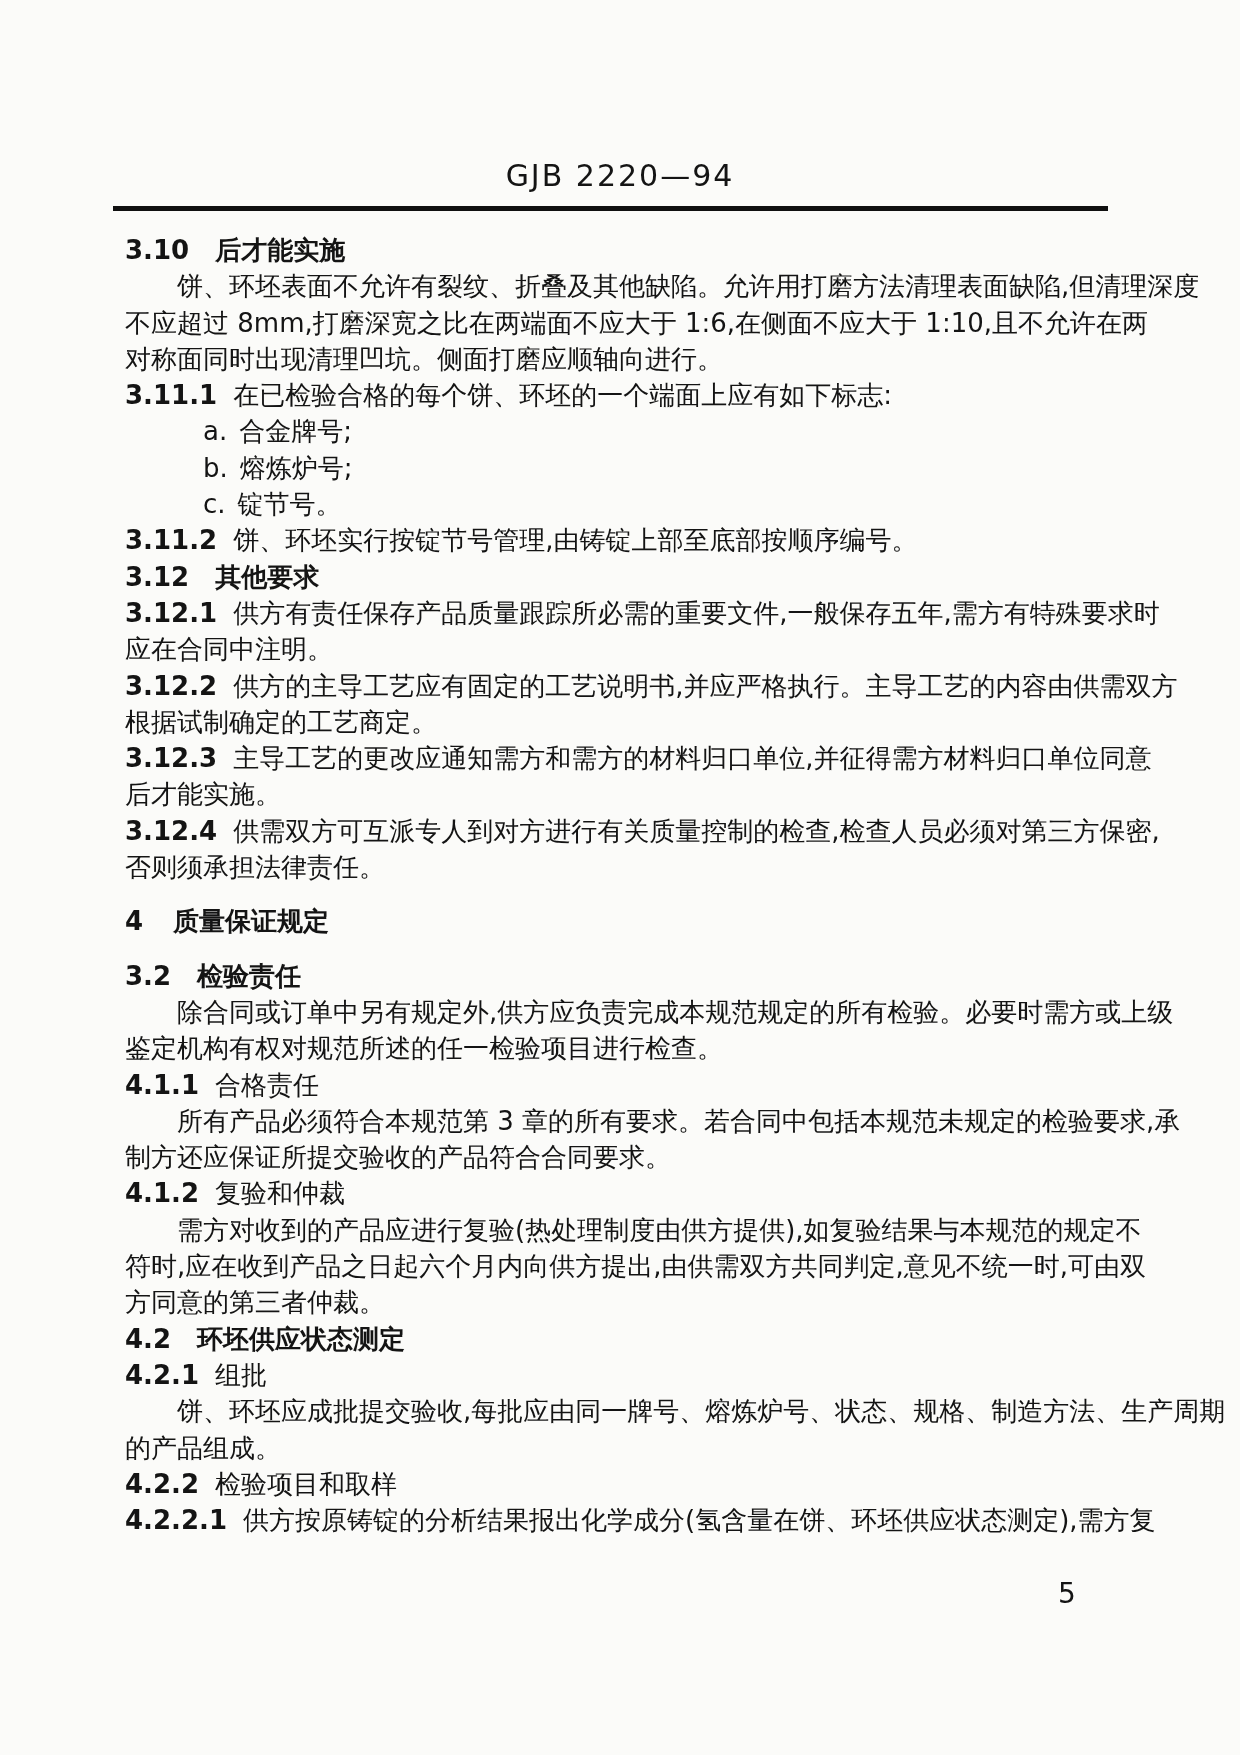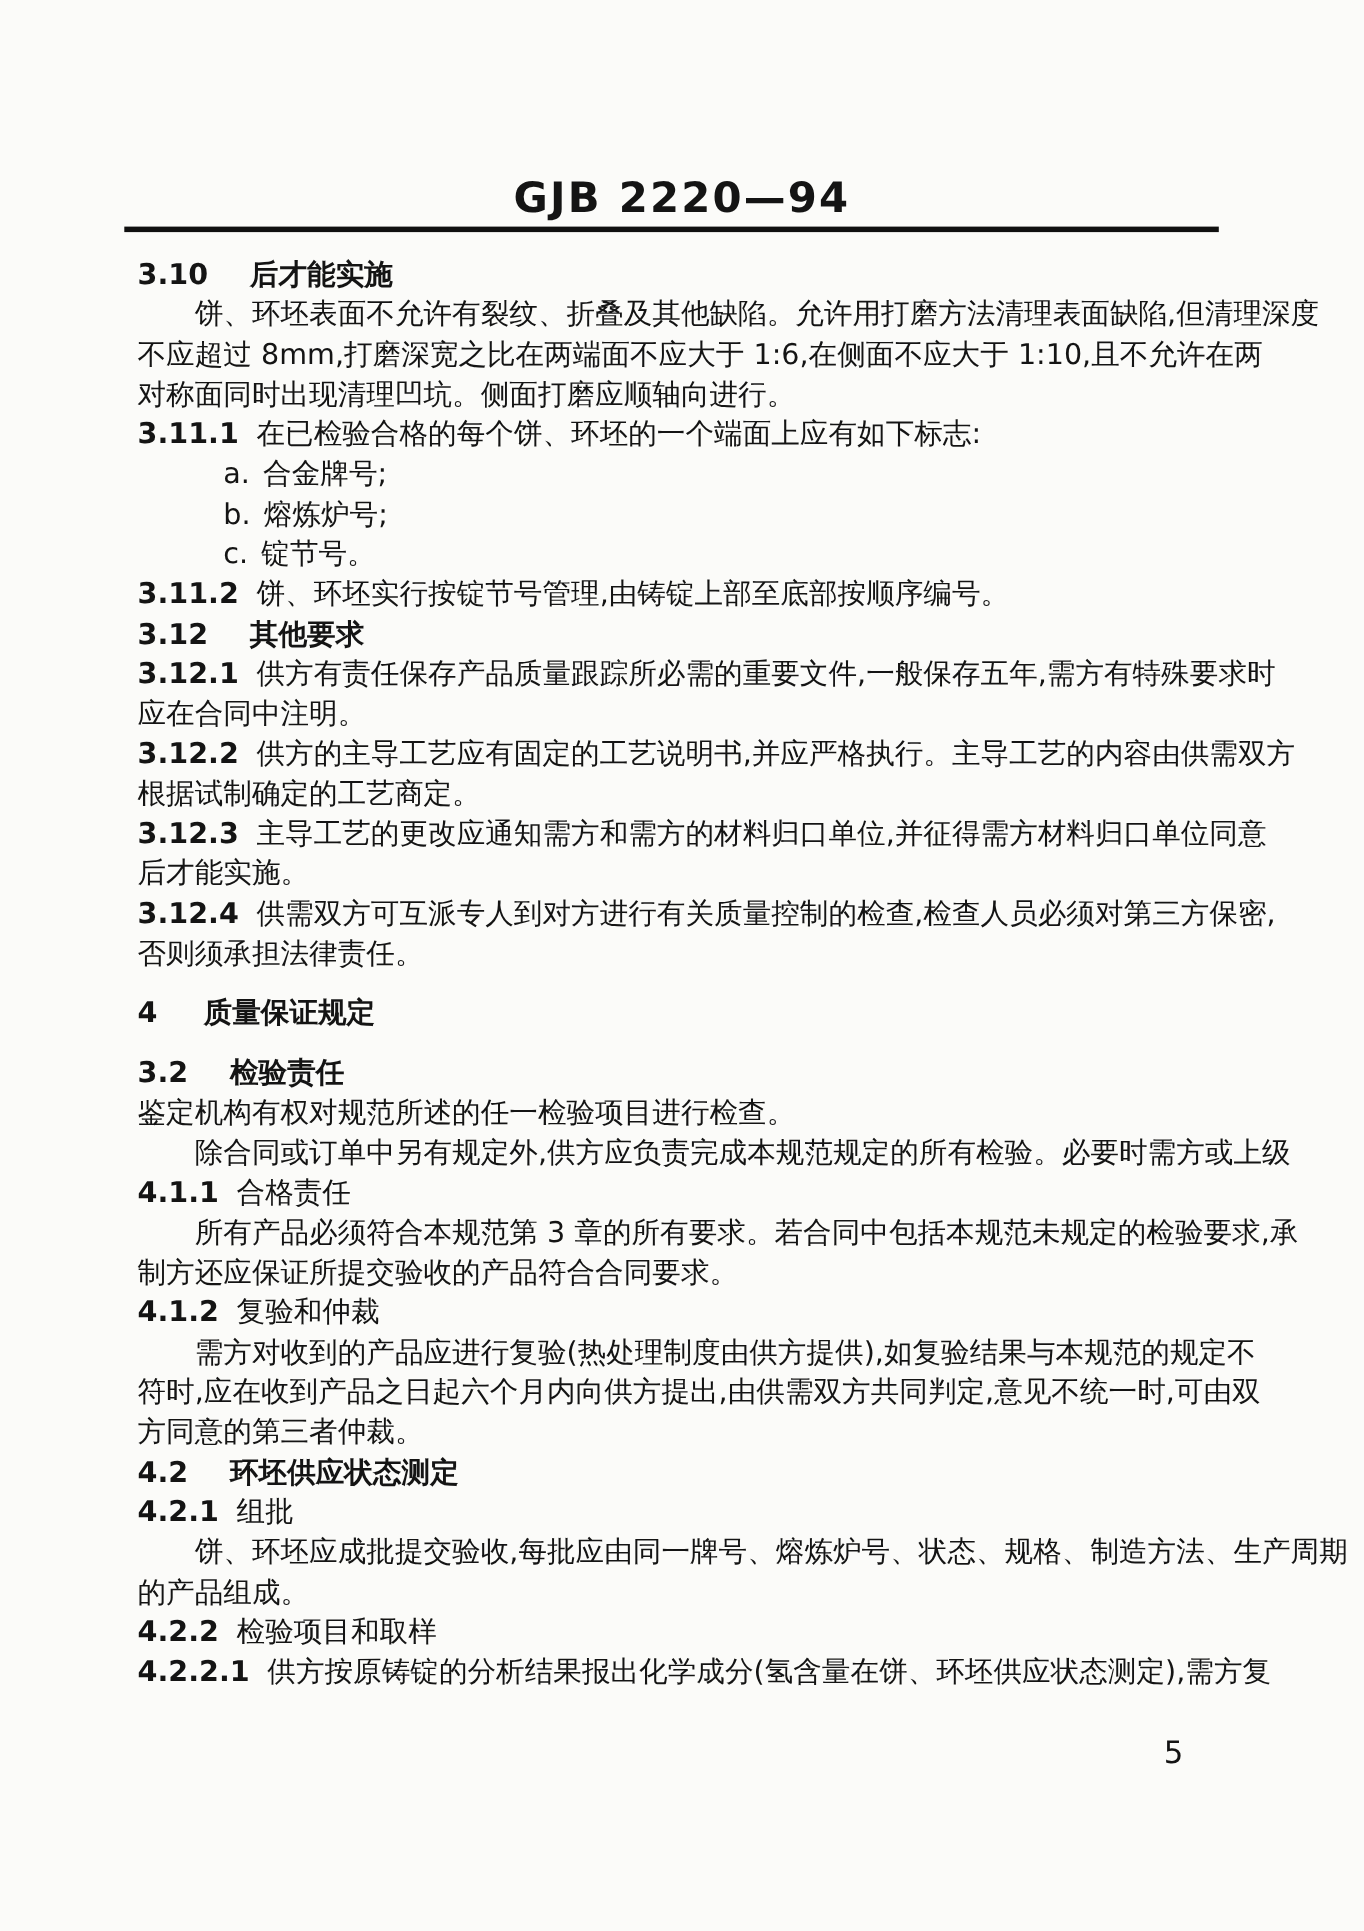--- a/index.html
+++ b/index.html
@@ -20,22 +20,22 @@
     overflow: hidden;
     font-family: "DejaVu Sans", sans-serif;
     color: var(--ink);
   }
   .std-number {
     position: absolute;
     top: 158px;
     left: 0;
     width: 1240px;
     text-align: center;
-    font-size: 38px;
-    font-weight: bold;
+    font-size: 30px;
+    font-weight: normal;
     letter-spacing: 2px;
     color: var(--ink);
   }
   .header-rule {
     position: absolute;
     top: 206px;
     left: 113px;
     width: 995px;
     height: 5px;
     background: #101010;
@@ -52,21 +52,21 @@
     align-items: center;
     white-space: pre;
     overflow: visible;
     padding-left: 125px;
     font-size: 26px;
     line-height: 36.3px;
     color: var(--ink);
   }
   .line.indent { padding-left: 177px; }
   .line.list   { padding-left: 203px; }
-  .line.heading, .line.chapter { font-weight: bold; gap: 12px; }
+  .line.heading, .line.chapter { font-weight: bold; }
   .line.gap { margin-top: 18px; }
   .num { font-weight: bold; margin-right: 16px; }
   .heading .num { margin-right: 26px; }
   .chapter .num { margin-right: 30px; }
   .list .num { font-weight: normal; margin-right: 12px; }
   .page-number {
     position: absolute;
     top: 1577px;
     left: 1058px;
     font-size: 28px;
@@ -93,22 +93,22 @@
       <div class="line body"><span class="num">3.12.1</span><span class="txt">供方有责任保存产品质量跟踪所必需的重要文件,一般保存五年,需方有特殊要求时</span></div>
       <div class="line body"><span class="txt">应在合同中注明。</span></div>
       <div class="line body"><span class="num">3.12.2</span><span class="txt">供方的主导工艺应有固定的工艺说明书,并应严格执行。主导工艺的内容由供需双方</span></div>
       <div class="line body"><span class="txt">根据试制确定的工艺商定。</span></div>
       <div class="line body"><span class="num">3.12.3</span><span class="txt">主导工艺的更改应通知需方和需方的材料归口单位,并征得需方材料归口单位同意</span></div>
       <div class="line body"><span class="txt">后才能实施。</span></div>
       <div class="line body"><span class="num">3.12.4</span><span class="txt">供需双方可互派专人到对方进行有关质量控制的检查,检查人员必须对第三方保密,</span></div>
       <div class="line body"><span class="txt">否则须承担法律责任。</span></div>
       <div class="line chapter gap"><span class="num">4</span><span class="txt">质量保证规定</span></div>
       <div class="line heading gap"><span class="num">3.2</span><span class="txt">检验责任</span></div>
+      <div class="line body indent"><span class="txt">除合同或订单中另有规定外,供方应负责完成本规范规定的所有检验。必要时需方或上级</span></div>
       <div class="line body"><span class="txt">鉴定机构有权对规范所述的任一检验项目进行检查。</span></div>
-      <div class="line body indent"><span class="txt">除合同或订单中另有规定外,供方应负责完成本规范规定的所有检验。必要时需方或上级</span></div>
       <div class="line body"><span class="num">4.1.1</span><span class="txt">合格责任</span></div>
       <div class="line body indent"><span class="txt">所有产品必须符合本规范第 3 章的所有要求。若合同中包括本规范未规定的检验要求,承</span></div>
       <div class="line body"><span class="txt">制方还应保证所提交验收的产品符合合同要求。</span></div>
       <div class="line body"><span class="num">4.1.2</span><span class="txt">复验和仲裁</span></div>
       <div class="line body indent"><span class="txt">需方对收到的产品应进行复验(热处理制度由供方提供),如复验结果与本规范的规定不</span></div>
       <div class="line body"><span class="txt">符时,应在收到产品之日起六个月内向供方提出,由供需双方共同判定,意见不统一时,可由双</span></div>
       <div class="line body"><span class="txt">方同意的第三者仲裁。</span></div>
       <div class="line heading"><span class="num">4.2</span><span class="txt">环坯供应状态测定</span></div>
       <div class="line body"><span class="num">4.2.1</span><span class="txt">组批</span></div>
       <div class="line body indent"><span class="txt">饼、环坯应成批提交验收,每批应由同一牌号、熔炼炉号、状态、规格、制造方法、生产周期</span></div>

